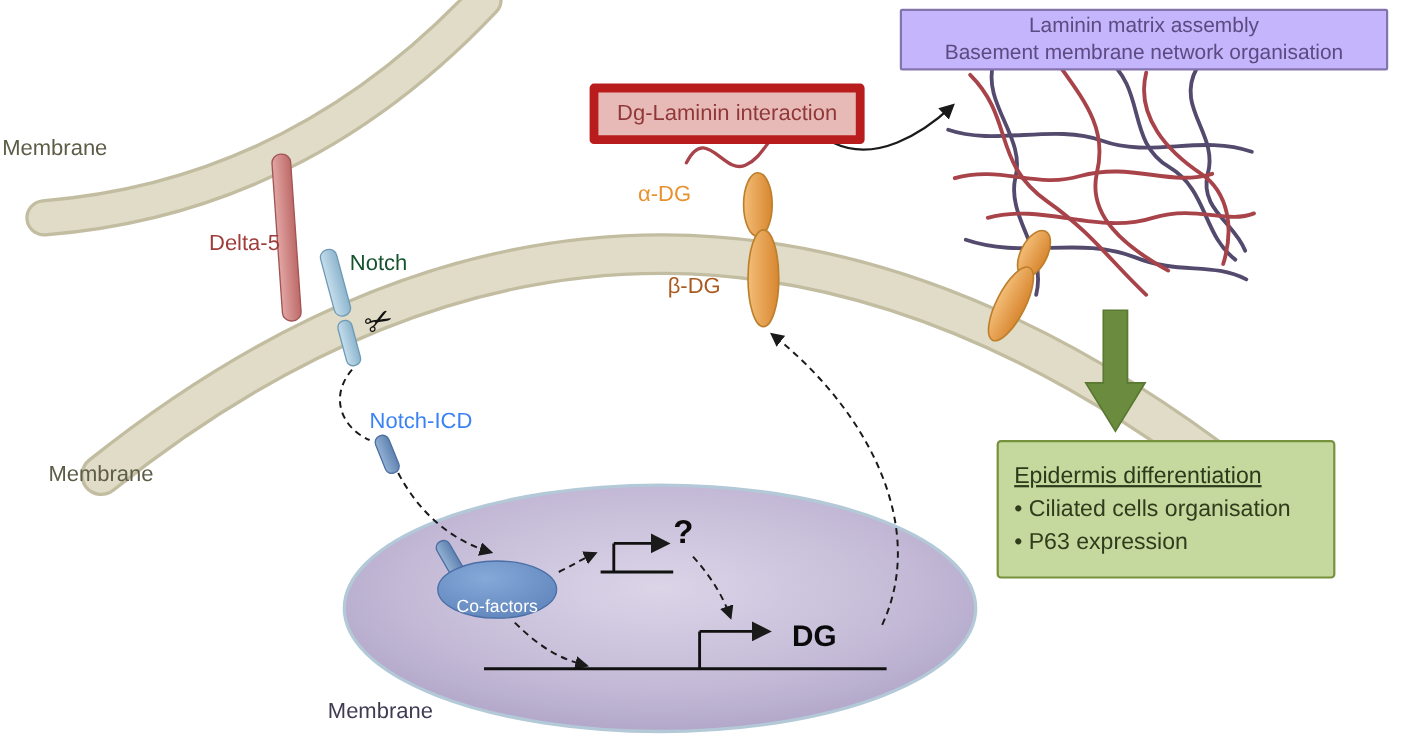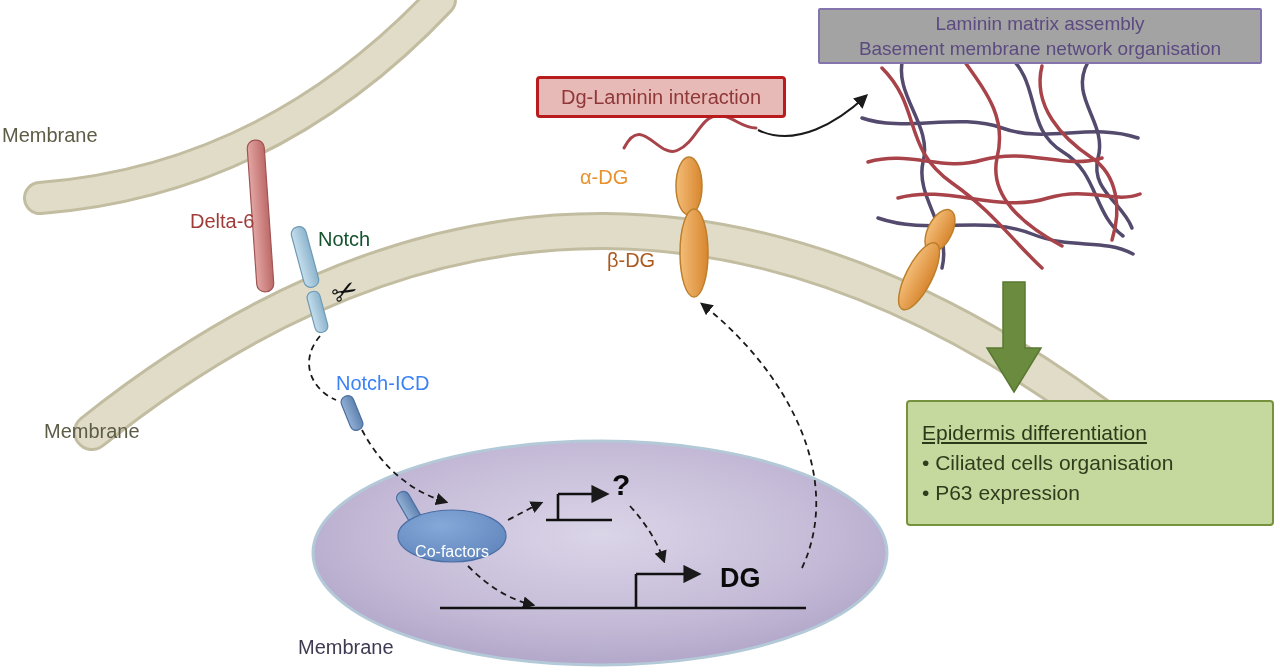--- a/index.html
+++ b/index.html
@@ -14,23 +14,23 @@
   .lbl-notchicd   { color:#3b82f6; }
   .lbl-alpha      { color:#e8922f; font-weight:500; }
   .lbl-beta       { color:#aa5a20; font-weight:500; }
   .lbl-nucleus    { color:#403a52; }
   .lbl-cofactors  { color:#ffffff; font-size:16px; transform:translate(-50%,-50%); }
   .lbl-dg         { color:#0a0a0a; font-size:27px; font-weight:600; }
   .lbl-question   { color:#0a0a0a; font-size:30px; font-weight:600; }
   .scissors       { position:absolute; font-size:30px; color:#111; transform:rotate(-30deg); }
 
   .box { position:absolute; display:flex; flex-direction:column; align-items:center; justify-content:center; text-align:center; }
-  .box-lavender { left:818px; top:8px; width:444px; height:56px; background:#a3a3a3; border:2px solid #8474ad; border-radius:2px; color:#5c4a80; font-size:19px; line-height:1.32; }
-  .box-pink { left:536px; top:76px; width:250px; height:42px; background:#e7bab8; border:3px solid #b91c1c; border-radius:4px; color:#8f3837; font-size:20px; font-weight:500; }
-  .box-green { left:906px; top:400px; width:368px; height:126px; background:#c5d89e; border:2px solid #76923d; border-radius:4px; align-items:flex-start; justify-content:center; padding:8px 14px; color:#2f3d1c; font-size:21px; line-height:1.42; text-align:left; }
+  .box-lavender { left:818px; top:8px; width:444px; height:56px; background:#c4b5fd; border:2px solid #8474ad; border-radius:2px; color:#5c4a80; font-size:19px; line-height:1.32; }
+  .box-pink { left:536px; top:76px; width:250px; height:55px; background:#e7bab8; border:8px solid #b91c1c; border-radius:4px; color:#8f3837; font-size:20px; font-weight:500; }
+  .box-green { left:906px; top:400px; width:308px; height:126px; background:#c5d89e; border:2px solid #76923d; border-radius:4px; align-items:flex-start; justify-content:center; padding:8px 14px; color:#2f3d1c; font-size:21px; line-height:1.42; text-align:left; }
   .box-green .title { text-decoration:underline; color:#2b3a18; }
 </style>
 </head>
 <body>
 
 <div class="stage">
 
   <svg class="layer" width="1280" height="672" viewBox="0 0 1280 672">
     <defs>
       <marker id="ah" viewBox="0 0 10 10" refX="8" refY="5" markerWidth="7" markerHeight="7" orient="auto-start-reverse">
@@ -125,21 +125,21 @@
     <g transform="translate(920,270) rotate(27)">
       <ellipse cx="0" cy="-44" rx="12" ry="23" fill="url(#grad-dg)" stroke="#bc7f2c" stroke-width="1.5"></ellipse>
       <ellipse cx="2" cy="6" rx="13" ry="37" fill="url(#grad-dg)" stroke="#bc7f2c" stroke-width="1.5"></ellipse>
     </g>
 
     <polygon points="1003,282 1025,282 1025,348 1041,348 1014,392 987,348 1003,348" fill="#6b8c3e" stroke="#597832" stroke-width="1.5"></polygon>
   </svg>
 
   <div class="lbl lbl-membrane" style="left:2px; top:124px;">Membrane</div>
   <div class="lbl lbl-membrane" style="left:44px; top:420px;">Membrane</div>
-  <div class="lbl lbl-delta" style="left:190px; top:210px;">Delta-6</div>
+  <div class="lbl lbl-delta" style="left:190px; top:210px;">Delta-5</div>
   <div class="lbl lbl-notch" style="left:318px; top:228px;">Notch</div>
   <div class="lbl lbl-notchicd" style="left:336px; top:372px;">Notch-ICD</div>
   <div class="lbl lbl-alpha" style="left:580px; top:166px;">α-DG</div>
   <div class="lbl lbl-beta" style="left:607px; top:249px;">β-DG</div>
   <div class="lbl lbl-cofactors" style="left:452px; top:552px;">Co-factors</div>
   <div class="lbl lbl-nucleus" style="left:298px; top:636px;">Membrane</div>
   <div class="lbl lbl-dg" style="left:720px; top:563px;">DG</div>
   <div class="lbl lbl-question" style="left:612px; top:468px;">?</div>
   <div class="scissors" style="left:332px; top:274px;">✂</div>
 

